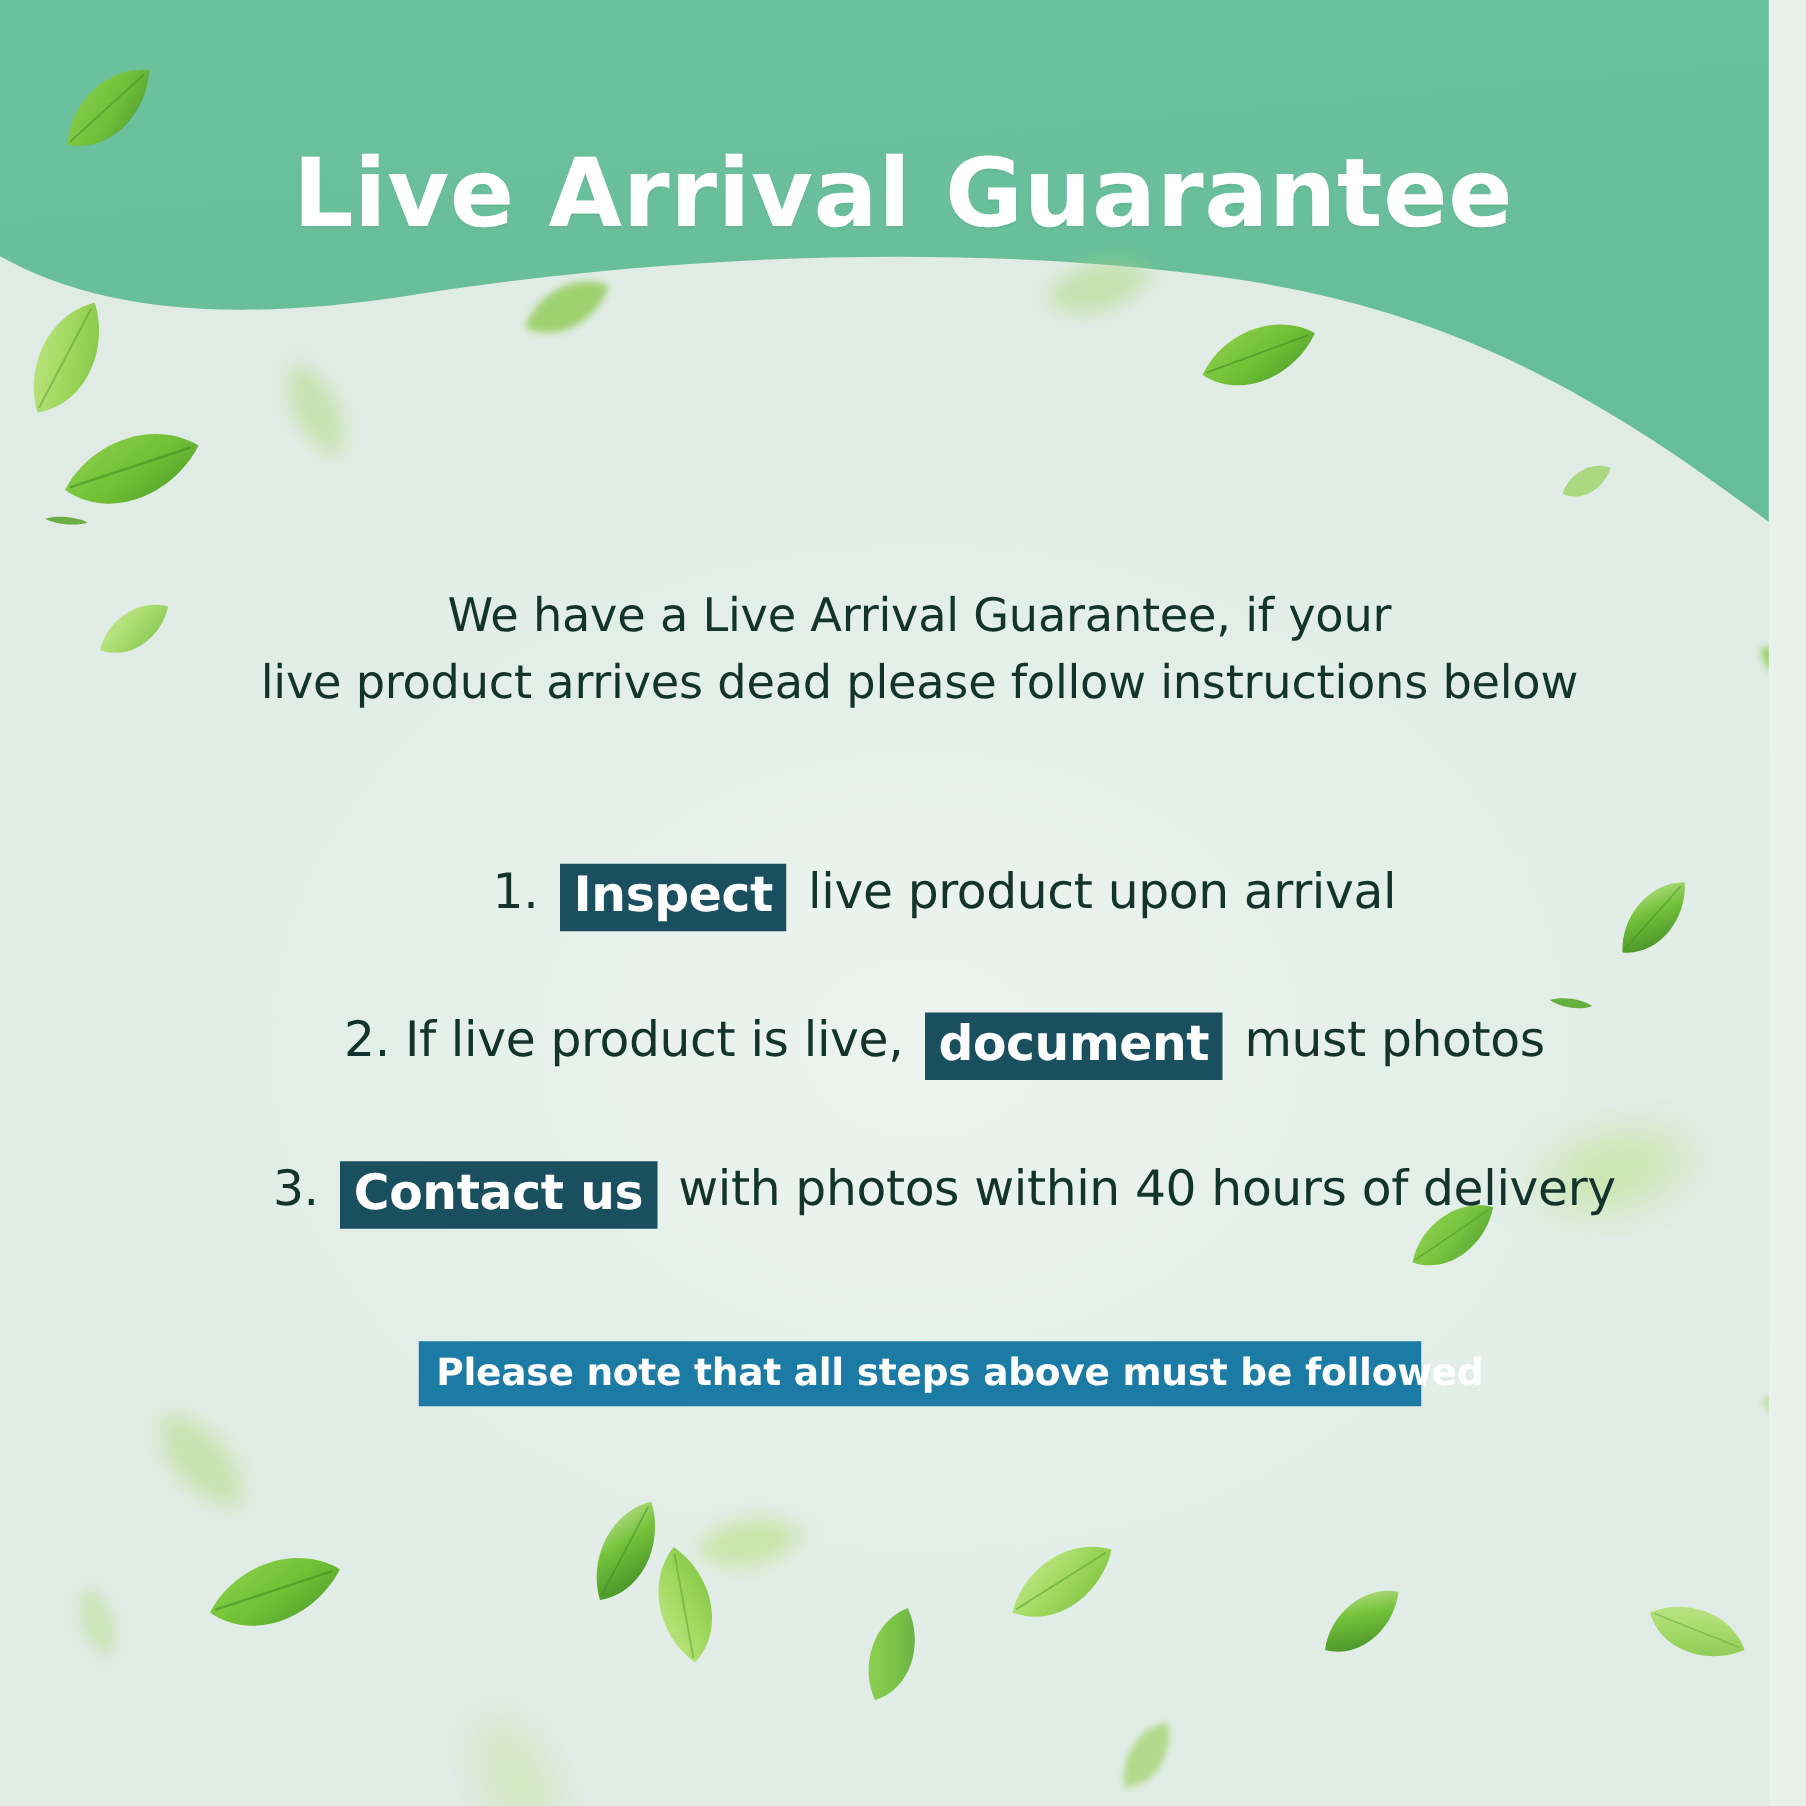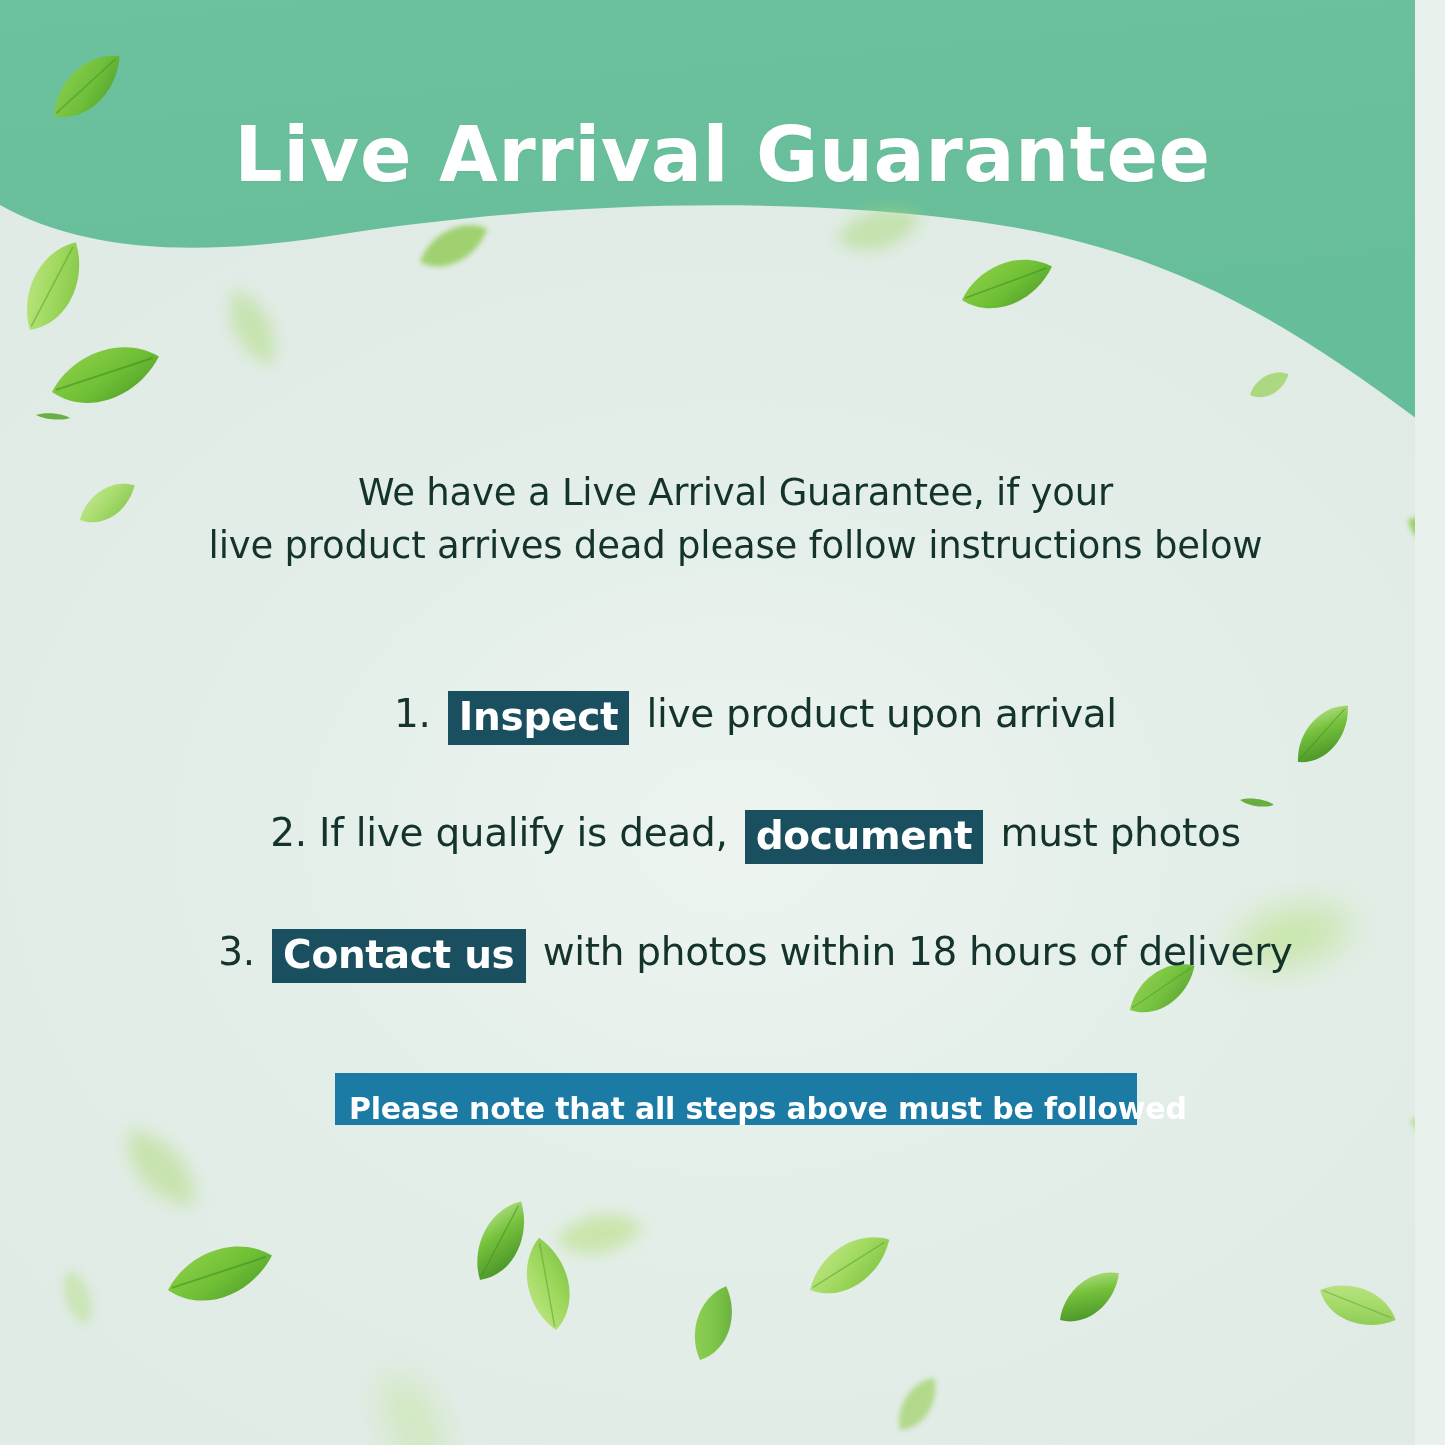--- a/index.html
+++ b/index.html
@@ -78,21 +78,21 @@
     position:absolute;left:322px;top:1073px;width:802px;
   }
   .note-line{
     background:#1b7ba5;
     color:#ffffff;
     font-family:"DejaVu Sans", sans-serif;
     font-size:30px;
     font-weight:bold;
     line-height:52px;
     height:52px;
-    padding:10px 14px;
+    padding:0 14px;
     box-sizing:border-box;
     letter-spacing:-0.2px;
     white-space:nowrap;
     text-align:left;
   }
   .note-line + .note-line{margin-top:17px;}
 </style>
 </head>
 <body>
 
@@ -261,29 +261,29 @@
     <div class="steps">
 
       <div class="step">
         <span>1.</span>
         <span class="hl">Inspect</span>
         <span>live product upon arrival</span>
       </div>
 
       <div class="step">
         <span>2.</span>
-        <span>If live qualify is dead,</span>
+        <span>If live product is live,</span>
         <span class="hl">document</span>
         <span>must photos</span>
       </div>
 
       <div class="step">
         <span>3.</span>
         <span class="hl">Contact us</span>
-        <span>with photos within 18 hours of delivery</span>
+        <span>with photos within 40 hours of delivery</span>
       </div>
 
     </div>
 
     <div class="notes">
       <div class="note-line">Please note that all steps above must be followed</div>
     </div>
 
   </div>
 </div>

